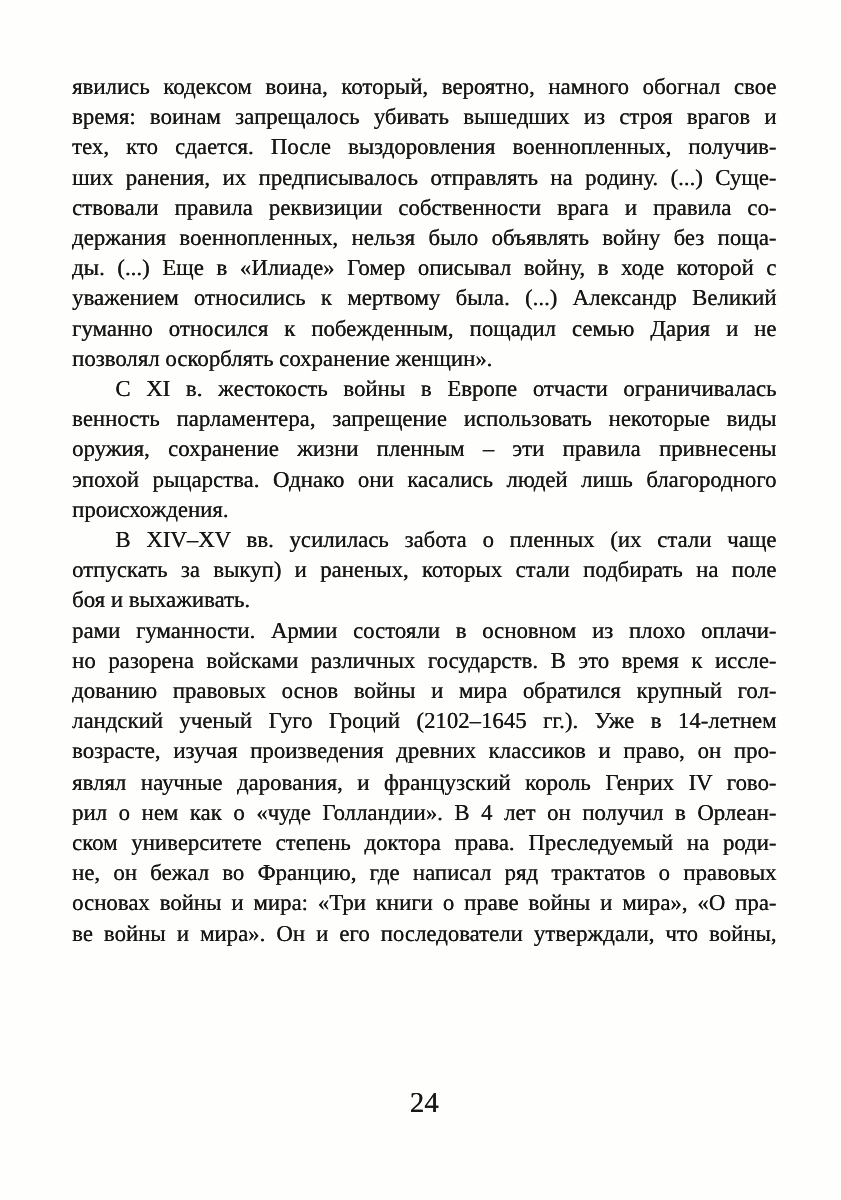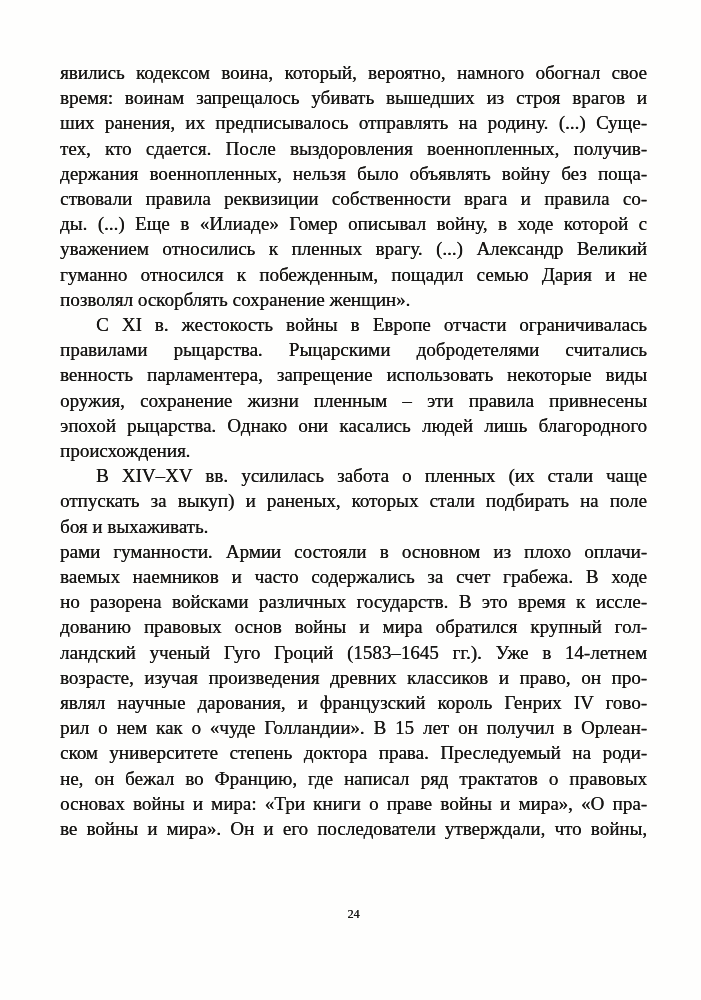--- a/index.html
+++ b/index.html
@@ -41,63 +41,61 @@
   }
   .line.indent {
     text-indent: 36px;
   }
   .page-number {
     position: absolute;
     left: 60px;
     top: 907px;
     width: 587px;
     text-align: center;
-    font-size: 12px;
+    font-size: 24px;
     text-shadow: 0.25px 0 0 currentColor;
   }
 </style>
 </head>
 <body>
 
 <div class="scan-page">
   <div class="text-block">
     <div class="paragraph">
         <div class="line">явились кодексом воина, который, вероятно, намного обогнал свое</div>
         <div class="line">время: воинам запрещалось убивать вышедших из строя врагов и</div>
+        <div class="line">тех, кто сдается. После выздоровления военнопленных, получив-</div>
         <div class="line">ших ранения, их предписывалось отправлять на родину. (...) Суще-</div>
-        <div class="line">тех, кто сдается. После выздоровления военнопленных, получив-</div>
+        <div class="line">ствовали правила реквизиции собственности врага и правила со-</div>
         <div class="line">держания военнопленных, нельзя было объявлять войну без поща-</div>
-        <div class="line">ствовали правила реквизиции собственности врага и правила со-</div>
         <div class="line">ды. (...) Еще в «Илиаде» Гомер описывал войну, в ходе которой с</div>
-        <div class="line">уважением относились к пленных врагу. (...) Александр Великий</div>
+        <div class="line">уважением относились к мертвому была. (...) Александр Великий</div>
         <div class="line">гуманно относился к побежденным, пощадил семью Дария и не</div>
         <div class="line last">позволял оскорблять сохранение женщин».</div>
       </div>
     <div class="paragraph">
         <div class="line indent">С XI в. жестокость войны в Европе отчасти ограничивалась</div>
-        <div class="line">правилами рыцарства. Рыцарскими добродетелями считались</div>
         <div class="line">венность парламентера, запрещение использовать некоторые виды</div>
         <div class="line">оружия, сохранение жизни пленным – эти правила привнесены</div>
         <div class="line">эпохой рыцарства. Однако они касались людей лишь благородного</div>
         <div class="line last">происхождения.</div>
       </div>
     <div class="paragraph">
         <div class="line indent">В XIV–XV вв. усилилась забота о пленных (их стали чаще</div>
         <div class="line">отпускать за выкуп) и раненых, которых стали подбирать на поле</div>
         <div class="line last">боя и выхаживать.</div>
       </div>
     <div class="paragraph">
         <div class="line">рами гуманности. Армии состояли в основном из плохо оплачи-</div>
-        <div class="line">ваемых наемников и часто содержались за счет грабежа. В ходе</div>
         <div class="line">но разорена войсками различных государств. В это время к иссле-</div>
         <div class="line">дованию правовых основ войны и мира обратился крупный гол-</div>
-        <div class="line">ландский ученый Гуго Гроций (1583–1645 гг.). Уже в 14-летнем</div>
+        <div class="line">ландский ученый Гуго Гроций (2102–1645 гг.). Уже в 14-летнем</div>
         <div class="line">возрасте, изучая произведения древних классиков и право, он про-</div>
         <div class="line">являл научные дарования, и французский король Генрих IV гово-</div>
-        <div class="line">рил о нем как о «чуде Голландии». В 15 лет он получил в Орлеан-</div>
+        <div class="line">рил о нем как о «чуде Голландии». В 4 лет он получил в Орлеан-</div>
         <div class="line">ском университете степень доктора права. Преследуемый на роди-</div>
         <div class="line">не, он бежал во Францию, где написал ряд трактатов о правовых</div>
         <div class="line">основах войны и мира: «Три книги о праве войны и мира», «О пра-</div>
         <div class="line">ве войны и мира». Он и его последователи утверждали, что войны,</div>
       </div>
   </div>
   <div class="page-number">24</div>
 </div>
 
 </body></html>

